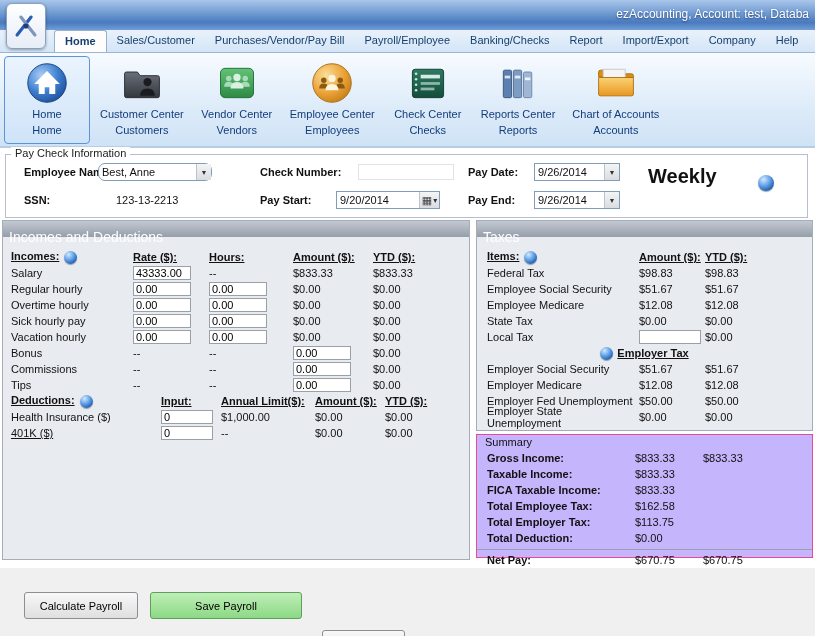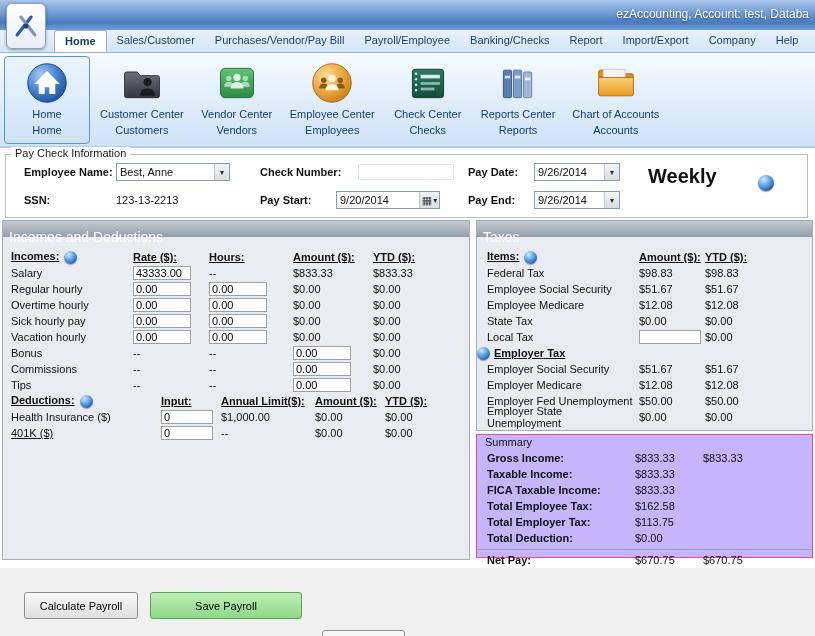--- a/index.html
+++ b/index.html
@@ -86,21 +86,21 @@
   .d-ytd { flex:1; }
 
   .num { width:58px; height:14px; border:1px solid #9aa0a8; padding:0 2px; font-size:11px; font-family:"Liberation Sans",sans-serif; background:#fff; }
   .num.short { width:52px; }
 
   .trow { display:flex; align-items:center; height:16px; }
   .thead { margin-top:12px; }
   .t-label { width:162px; padding-left:10px; }
   .t-amt { width:66px; }
   .t-ytd { flex:1; }
-  .emp-head { gap:4px; }
+  .emp-head { justify-content:center; gap:4px; }
 
   
   .summary-box { position:absolute; top:286px; left:476px; width:337px; height:124px; border:1px solid #ec4899; background:#c4b5fd; }
   .summary-title { padding:1px 0 2px 8px; }
   .srow { display:flex; align-items:center; height:16px; }
   .s-label { width:158px; padding-left:10px; font-weight:bold; }
   .s-amt { width:68px; }
   .s-ytd { flex:1; }
   .srow.net { border-top:1px solid #9aa1ab; margin-top:3px; padding-top:2px; height:18px; }
 
@@ -274,21 +274,21 @@
 
   </div>
 
   <div class="content">
     <div class="content-top"></div>
 
     <div class="pc-group">
       <span class="group-legend">Pay Check Information</span>
 
       <span class="pc-label" style="left:18px; top:11px;">Employee Name:</span>
-      <div class="combo" style="left:110px; top:8px; width:114px;">
+      <div class="combo" style="left:92px; top:8px; width:114px;border-radius:7px;">
         <span class="combo-text">Best, Anne</span>
         <span class="combo-arrow"></span>
       </div>
 
       <span class="pc-label" style="left:254px; top:11px;">Check Number:</span>
       <input class="txt-subtle" style="left: 352px; top: 9px; width: 96px;" value="">
 
       <span class="pc-label" style="left:462px; top:11px;">Pay Date:</span>
       <div class="combo" style="left:528px; top:8px; width:86px;">
         <span class="combo-text">9/26/2014</span>

